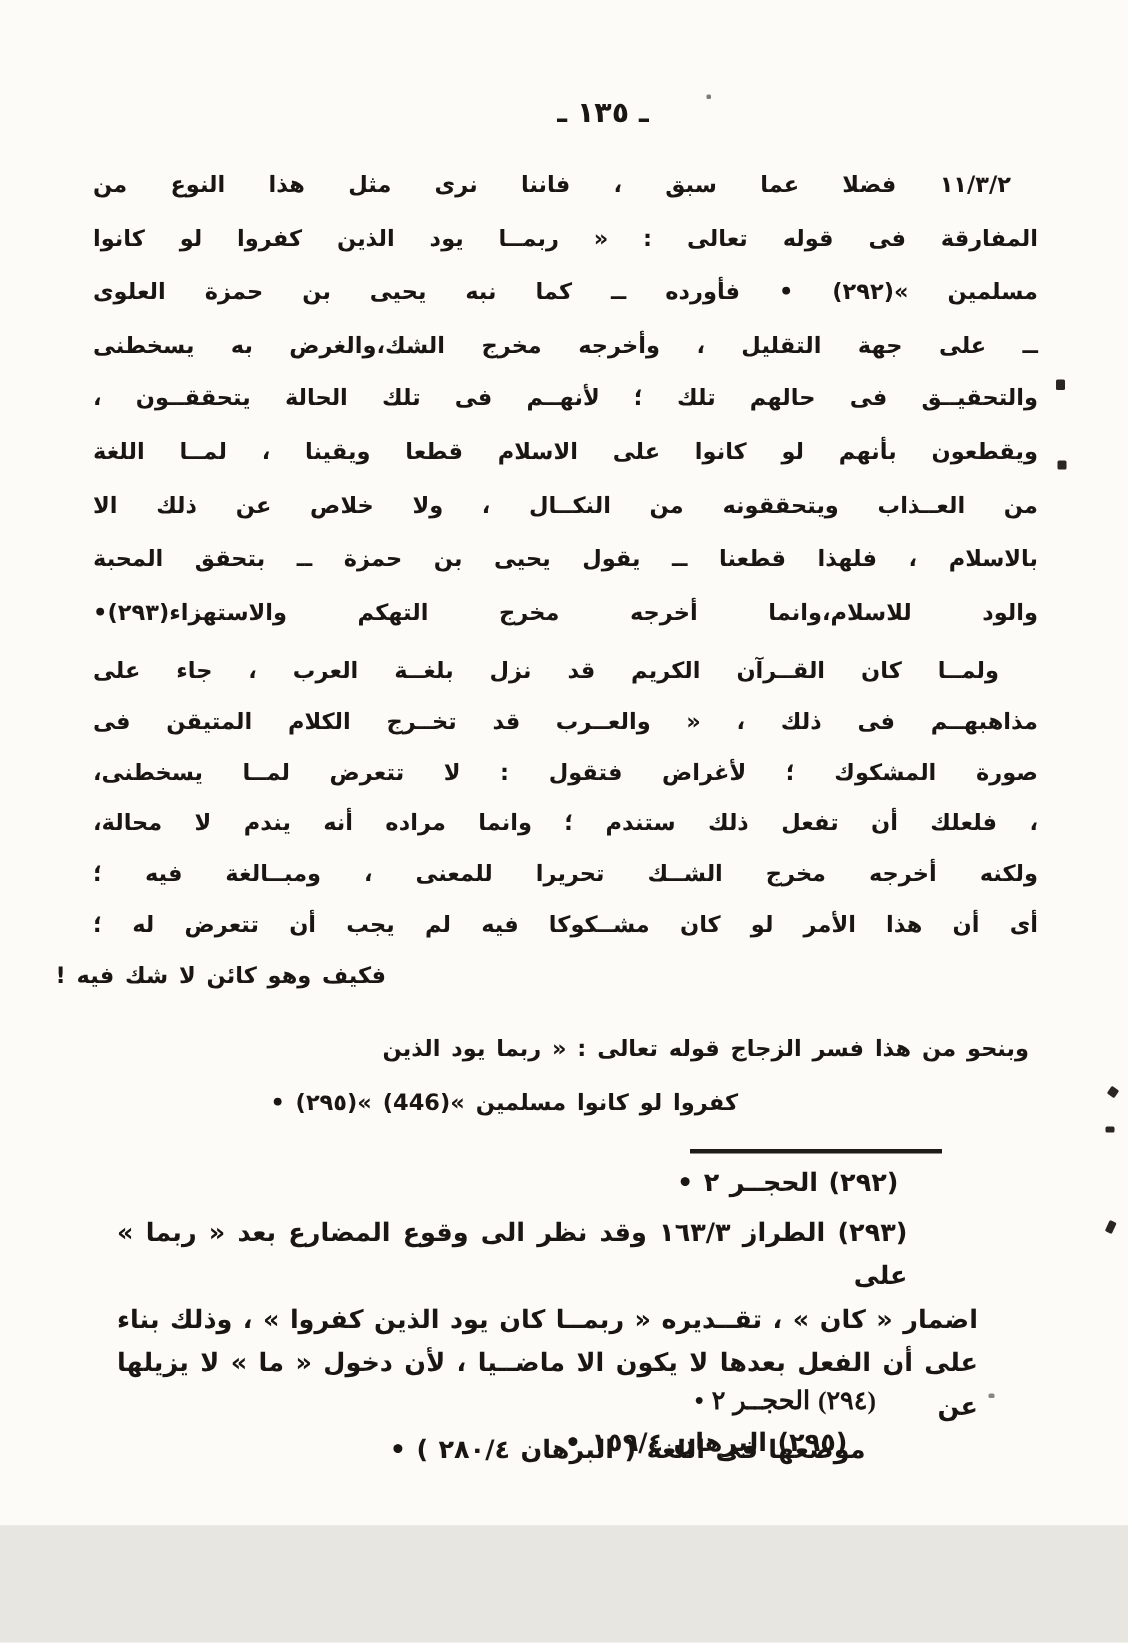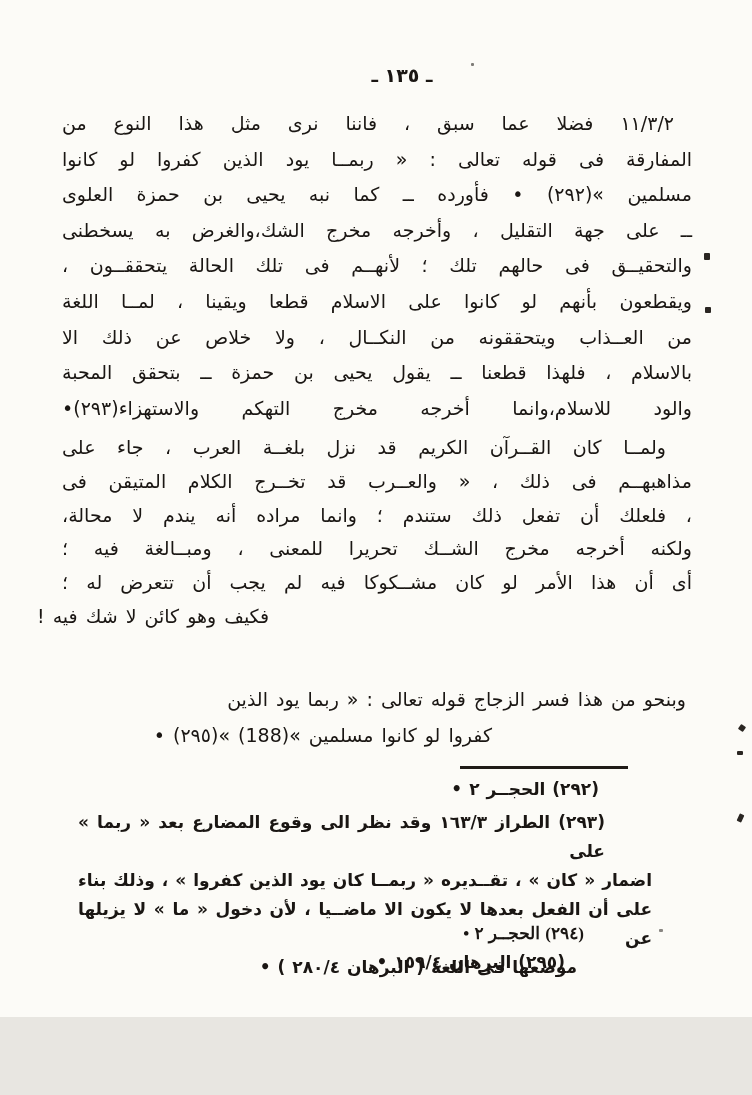--- a/index.html
+++ b/index.html
@@ -27,22 +27,22 @@
   .para, .fnote {
     position: absolute;
     right: 60px;
     width: 630px;
   }
   .fnote {
     right: 100px;
     width: 574px;
   }
   .para .line {
-    font-size: 19px;
-    font-weight: normal;
+    font-size: 15px;
+    font-weight: bold;
     line-height: 35.6px;
     white-space: normal;
     word-spacing: 2px;
   }
   .fnote .line {
     font-size: 17px;
     font-weight: bold;
     line-height: 29px;
     word-spacing: 1px;
   }
@@ -73,28 +73,29 @@
         <div class="line fill" style="line-height: 35.6px;">ــ على جهة التقليل ، وأخرجه مخرج الشك،والغرض به يسخطنى</div>
         <div class="line fill" style="line-height: 35.6px;">والتحقيــق فى حالهم تلك ؛ لأنهــم فى تلك الحالة يتحققــون ،</div>
         <div class="line fill" style="line-height: 35.6px;">ويقطعون بأنهم لو كانوا على الاسلام قطعا ويقينا ، لمــا اللغة</div>
         <div class="line fill" style="line-height: 35.6px;">من العــذاب ويتحققونه من النكــال ، ولا خلاص عن ذلك الا</div>
         <div class="line fill" style="line-height: 35.6px;">بالاسلام ، فلهذا قطعنا ــ يقول يحيى بن حمزة ــ بتحقق المحبة</div>
         <div class="line fill" style="line-height: 35.6px;">والود للاسلام،وانما أخرجه مخرج التهكم والاستهزاء(٢٩٣)•</div>
       </div>
       <div class="para" style="top: 431px;">
         <div class="line fill" style="line-height: 33.8px; padding-right: 26px;">ولمــا كان القــرآن الكريم قد نزل بلغــة العرب ، جاء على</div>
         <div class="line fill" style="line-height: 33.8px;">مذاهبهــم فى ذلك ، « والعــرب قد تخــرج الكلام المتيقن فى</div>
+        <div class="line fill" style="line-height: 33.8px;">صورة المشكوك ؛ لأغراض فتقول : لا تتعرض لمــا يسخطنى،</div>
         <div class="line fill" style="line-height: 33.8px;">، فلعلك أن تفعل ذلك ستندم ؛ وانما مراده أنه يندم لا محالة،</div>
         <div class="line fill" style="line-height: 33.8px;">ولكنه أخرجه مخرج الشــك تحريرا للمعنى ، ومبــالغة فيه ؛</div>
         <div class="line fill" style="line-height: 33.8px;">أى أن هذا الأمر لو كان مشــكوكا فيه لم يجب أن تتعرض له ؛</div>
         <div class="line" style="line-height: 33.8px; text-align: left; margin-left: -25px;">فكيف وهو كائن لا شك فيه !</div>
       </div>
       <div class="para" style="top: 681px;">
         <div class="line" style="line-height: 36px; padding-right: 6px;">وبنحو من هذا فسر الزجاج قوله تعالى : « ربما يود الذين</div>
-        <div class="line" style="line-height: 36px; padding-right: 200px;">كفروا لو كانوا مسلمين »(188) »(٢٩٥) •</div>
+        <div class="line" style="line-height: 36px; padding-right: 200px;">كفروا لو كانوا مسلمين »(446) »(٢٩٥) •</div>
       </div>
     </div>
 
   <div class="fn-rule"></div>
 
   <div id="footnotes">
       <div class="fnote" style="top: 775px;">
         <div class="line" style="line-height: 29px; padding-right: 53px;">(٢٩٢) الحجــر ٢ •</div>
       </div>
       <div class="fnote" style="top: 808px;">

